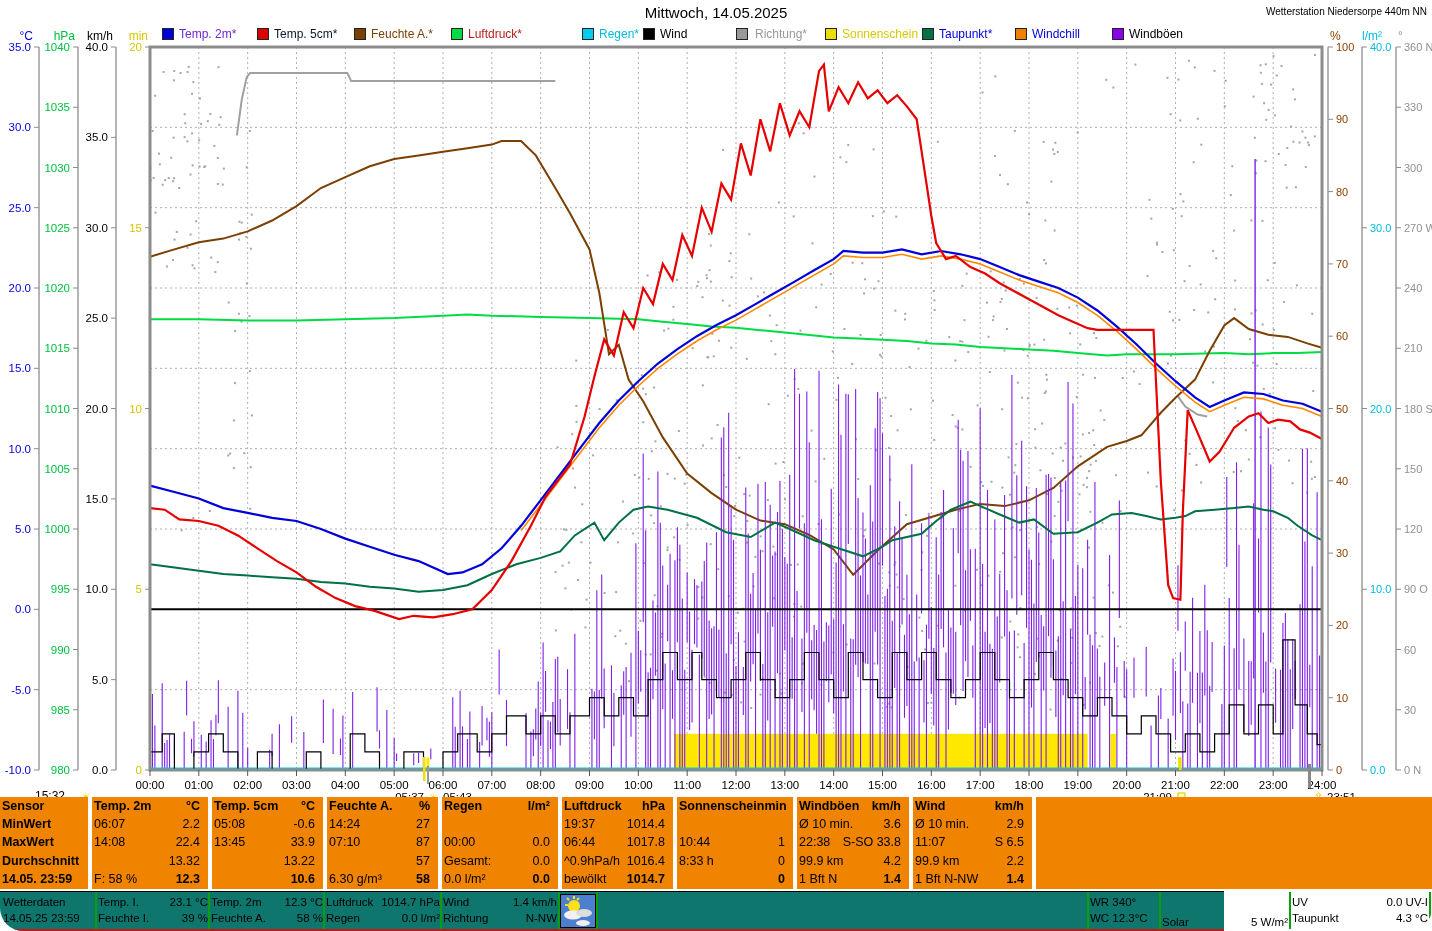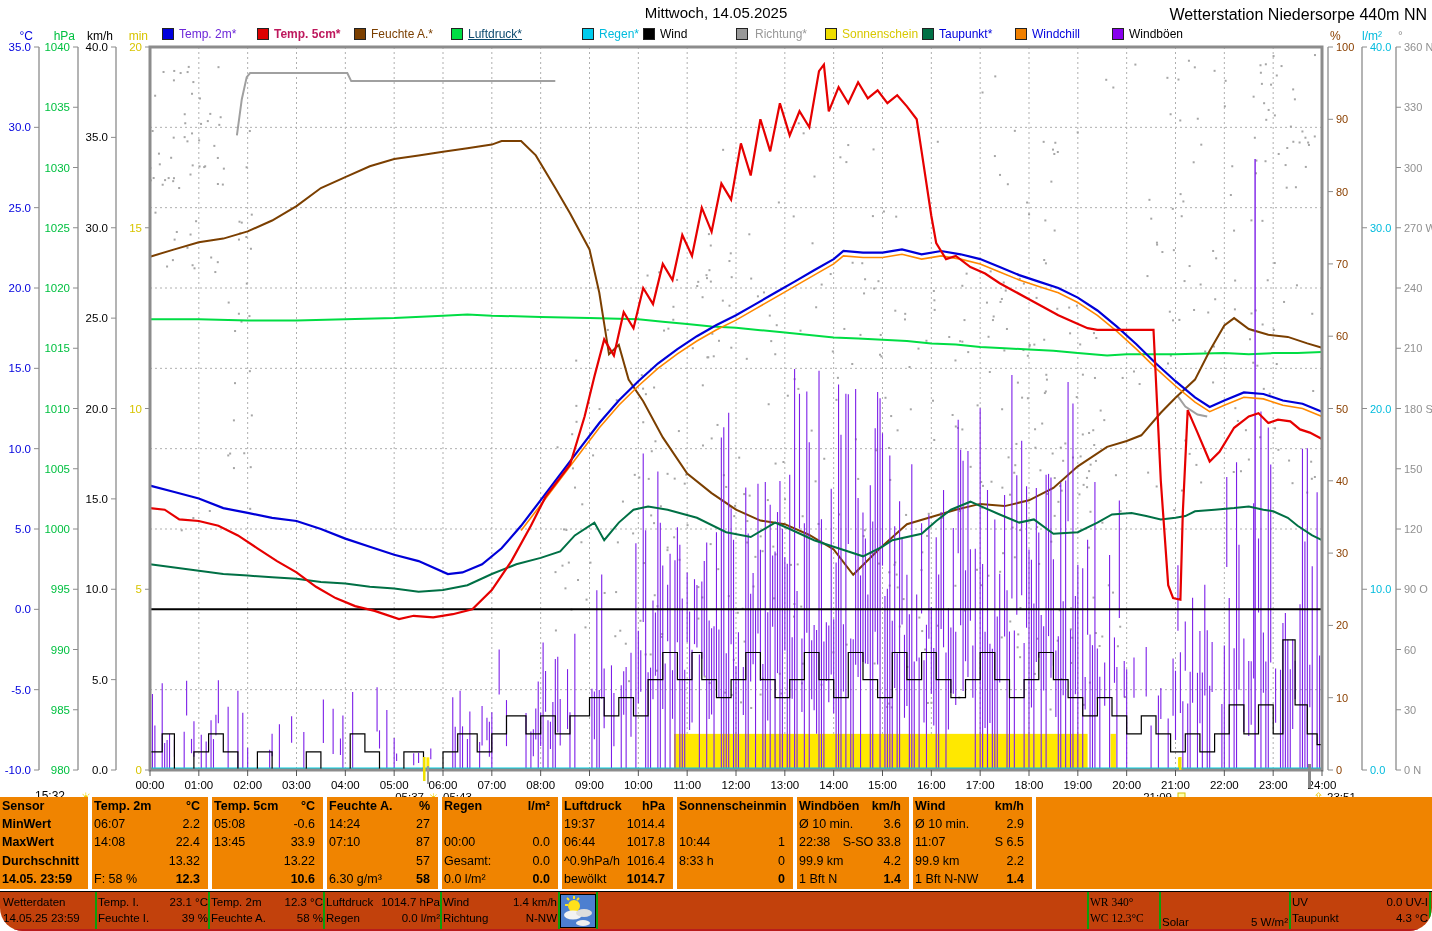--- a/index.html
+++ b/index.html
@@ -1,58 +1,58 @@
 <!DOCTYPE html>
 <html><head>
 <meta charset="utf-8">
 <style>
   html,body{margin:0;padding:0;background:#fff;}
   .app{position:relative;width:1432px;height:931px;background:#fff;overflow:hidden;
        font-family:"Liberation Sans",sans-serif;color:#000;border-radius:23px;}
   #chart{position:absolute;left:0;top:0;}
   svg{font-family:"Liberation Sans",sans-serif;}
   .title{position:absolute;left:0;right:0;top:4px;text-align:center;font-size:15px;}
-  .station{position:absolute;right:5px;top:6px;font-size:16px;}
+  .station{position:absolute;right:5px;top:6px;font-size:10px;}
   #legend{position:absolute;left:0;top:27px;height:16px;width:1432px;}
   .li{position:absolute;top:0;display:flex;align-items:center;gap:5px;font-size:12px;white-space:nowrap;}
   .li i{width:10px;height:10px;border:1px solid #222;display:inline-block;}
   #stats{position:absolute;top:797px;left:0;width:1432px;height:92px;background:#fff;font-size:12.5px;}
   .tcol{position:absolute;top:0;height:92px;background:#F08400;}
   .trow{height:18.2px;display:flex;justify-content:space-between;align-items:center;
         padding:0 8px 0 2px;white-space:nowrap;}
   .b{font-weight:bold;}
-  #status{position:absolute;top:891px;left:0;width:1432px;height:37px;background:#c2410c;
+  #status{position:absolute;top:891px;left:0;width:1224px;height:37px;background:#0f766e;
           border-top:1px solid #000;border-bottom:3px solid #b91c1c;font-size:11.5px;}
   .seg{position:absolute;top:2px;height:32px;}
   .sline{display:flex;justify-content:space-between;align-items:center;height:16px;white-space:nowrap;}
   .sdiv{position:absolute;top:0;bottom:0;width:2px;background:#0BA00B;}
   #wicon{position:absolute;left:560px;top:2px;width:34px;height:32px;border:1px solid #000;}
 </style>
 </head>
 <body>
 
 <div class="app">
   <div class="title">Mittwoch, 14.05.2025</div>
   <div class="station">Wetterstation Niedersorpe 440m NN</div>
   <div id="legend">
       <div class="li" style="left: 162px;">
         <i style="background: rgb(0, 0, 221);"></i>
         <span style="color: #6d28d9;">Temp. 2m*</span>
       </div>
       <div class="li" style="left: 257px;">
         <i style="background: rgb(221, 0, 0);"></i>
-        <span style="color: #be185d; font-weight: bold;">Temp. 5cm*</span>
+        <span style="color: #0f172a;">Temp. 5cm*</span>
       </div>
       <div class="li" style="left: 354px;">
         <i style="background: rgb(123, 63, 0);"></i>
         <span style="color: rgb(123, 63, 0);">Feuchte A.*</span>
       </div>
       <div class="li" style="left: 451px;">
         <i style="background: rgb(0, 221, 68);"></i>
-        <span style="color: #0c4a6e; text-decoration: underline;">Luftdruck*</span>
+        <span style="color: #b91c1c;">Luftdruck*</span>
       </div>
       <div class="li" style="left: 534px; padding-left: 48px;">
         <i style="background: rgb(0, 204, 238);"></i>
         <span style="color: rgb(0, 187, 221);">Regen*</span>
       </div>
       <div class="li" style="left: 643px;">
         <i style="background: rgb(0, 0, 0);"></i>
         <span style="color: rgb(0, 0, 0);">Wind</span>
       </div>
       <div class="li" style="left: 736px; gap: 7px;">
@@ -1565,21 +1565,21 @@
       <div class="seg" style="left: 443px; width: 114px;">
         <div class="sline">
           <span>Wind</span>
           <span>1.4 km/h</span>
         </div>
         <div class="sline">
           <span>Richtung</span>
           <span>N-NW</span>
         </div>
       </div>
-      <div class="seg" style="left: 1090px; width: 70px; font-family: Liberation Serif, serif;">
+      <div class="seg" style="left: 1090px; width: 70px;">
         <div class="sline">
           <span>WR 340°</span>
           <span></span>
         </div>
         <div class="sline">
           <span>WC 12.3°C</span>
           <span></span>
         </div>
       </div>
       <div class="seg" style="left: 1162px; width: 126px; margin-top: 20px;">

